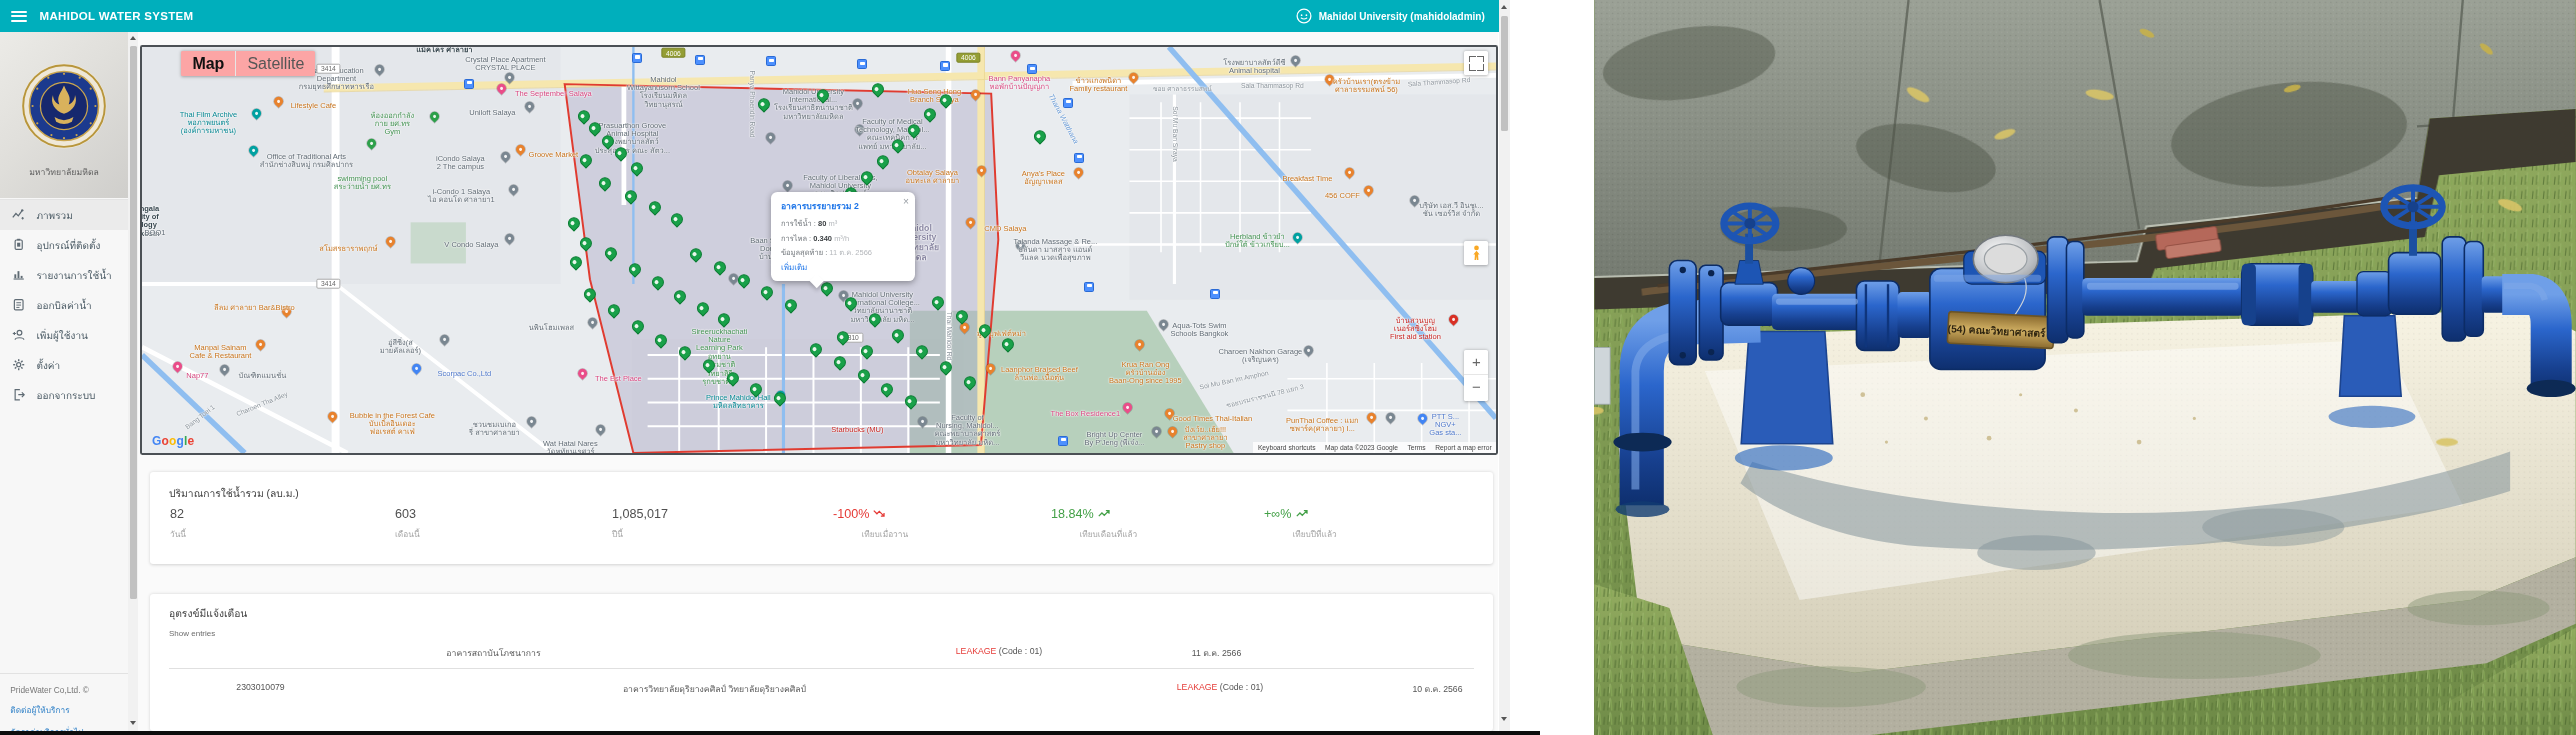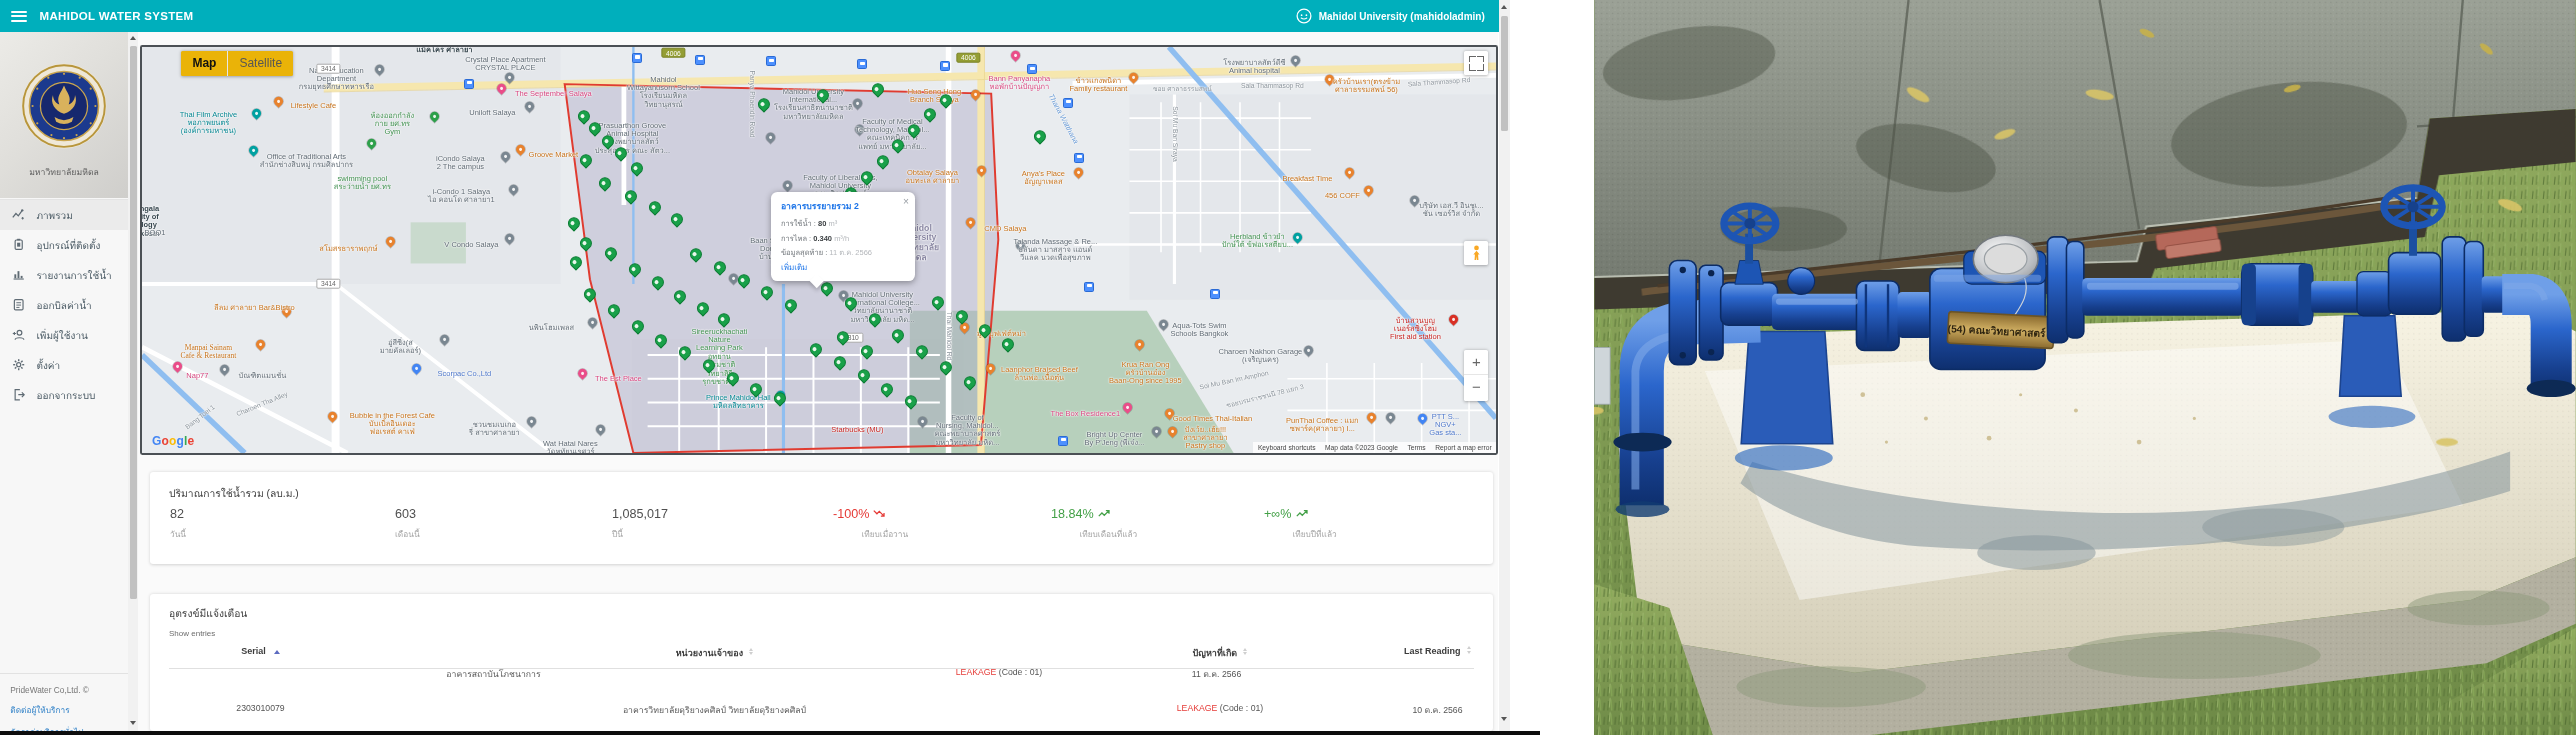--- a/index.html
+++ b/index.html
@@ -49,21 +49,21 @@
   .ppin.teal{background:#00a1a1;} .ppin.green{background:#2da04a;} .ppin.red{background:#d93025;} .ppin.blue{background:#4285f4;}
   .dpin{position:absolute;width:10.3px;height:10.3px;border-radius:50% 50% 50% 0;background:#19a149;border:1.2px solid #0b7c33;transform:rotate(-45deg);z-index:4;}
   .dpin::after{content:"";position:absolute;width:4px;height:4px;background:#eaf7ec;border-radius:50%;top:2.1px;left:2.1px;}
   .buspin{position:absolute;width:8px;height:8px;background:#4d90fe;border:0.8px solid #2a6ad4;border-radius:1.6px;z-index:2;}
   .buspin::after{content:"";position:absolute;left:1.6px;top:1.6px;width:4.7px;height:3.2px;background:#fff;border-radius:0.8px;}
   .rbadge{position:absolute;transform:translate(-50%,-50%);font-size:6.7px;padding:0.8px 3.2px;border-radius:1.6px;z-index:3;}
   .rbadge.hwy{background:#7b8ea8;color:#fff;border:0.8px solid #5d7190;background:#8aa;}
   .rbadge.hwy{background:#949e34;border-color:#7a8326;color:#fff;}
   .rbadge.rt{background:#fff;color:#666;border:0.8px solid #aaa;}
   .selpin{position:absolute;width:9.5px;height:9.5px;border-radius:50%;background:#e04438;border:2px solid #fff;box-shadow:0 0.8px 2.4px rgba(0,0,0,.4);z-index:5;}
-  #gmCtrl{position:absolute;left:39px;top:4.7px;height:25px;background:#eab308;border-radius:1.6px;box-shadow:0 0.8px 3.2px rgba(0,0,0,.3);display:flex;align-items:center;z-index:10;font-size:12px;}
+  #gmCtrl{position:absolute;left:39px;top:4.7px;height:25px;background:#fca5a5;border-radius:1.6px;box-shadow:0 0.8px 3.2px rgba(0,0,0,.3);display:flex;align-items:center;z-index:10;font-size:16px;}
   #gmCtrl .opt{padding:0 11px;line-height:25px;cursor:pointer;}
   #gmCtrl .opt.sel{font-weight:bold;color:#111;}
   #gmCtrl .opt.dim{color:#565656;border-left:0.8px solid #e6e6e6;}
   #gmFs{position:absolute;right:8px;top:4.7px;width:24px;height:24px;background:#fff;border-radius:1.6px;box-shadow:0 0.8px 3.2px rgba(0,0,0,.3);z-index:10;cursor:pointer;}
   .fsc{position:absolute;width:5.5px;height:5.5px;border:1.6px solid #666;}
   #gmPeg{position:absolute;right:8px;top:194px;width:24px;height:24px;background:#fff;border-radius:1.6px;box-shadow:0 0.8px 3.2px rgba(0,0,0,.3);z-index:10;cursor:pointer;display:flex;align-items:center;justify-content:center;}
   #gmZoom{position:absolute;right:8px;top:303px;width:24px;height:51px;background:#fff;border-radius:1.6px;box-shadow:0 0.8px 3.2px rgba(0,0,0,.3);z-index:10;color:#666;font-size:15px;text-align:center;}
   #gmZoom div{height:24.5px;line-height:24.5px;cursor:pointer;}
   #gmZoom .zi{border-bottom:0.8px solid #e6e6e6;}
   #gLogo{position:absolute;left:9.5px;bottom:4.7px;font-size:12px;font-weight:bold;letter-spacing:0.2px;z-index:10;}
@@ -502,21 +502,21 @@
         </div>
         <div class="mlabel road" style="left: 58px; top: 370px; transform: translate(-50%, -50%) rotate(-38deg);">
           <div>Bang Toei 1</div>
         </div>
         <div class="mlabel pink" style="left: 55px; top: 329px;">
           <div>Nap77</div>
         </div>
         <div class="mlabel poi" style="left: 120px; top: 329px;">
           <div>บัณฑิตแมนชั่น</div>
         </div>
-        <div class="mlabel food" style="left: 66px; top: 305px; font-family: Liberation Serif, serif;">
+        <div class="mlabel food" style="left: 78px; top: 305px;">
           <div>Manpai Sainam</div>
           <div>Cafe &amp; Restaurant</div>
         </div>
         <div class="mlabel food" style="left: 112px; top: 261px;">
           <div>ลีลม ศาลายา Bar&amp;Bistro</div>
         </div>
         <div class="mlabel poi" style="left: 258px; top: 300px; text-align: center;">
           <div>อู่สีซิ่ง(ส</div>
           <div>มายคัลเลอร์)</div>
         </div>
@@ -571,21 +571,21 @@
         </div>
         <div class="mlabel food" style="left: 1200px; top: 149px;">
           <div>456 COFF</div>
         </div>
         <div class="mlabel poi" style="left: 1309px; top: 163px;">
           <div>บริษัท เอส.วี อินชูเ...</div>
           <div>ชั่น เซอร์วิส จำกัด</div>
         </div>
         <div class="mlabel green" style="left: 1115px; top: 194px;">
           <div>Herbland ข้าวยำ</div>
-          <div>ปักษ์ใต้ ข้ฟอเรสตียบ...</div>
+          <div>ปักษ์ใต้ ข้าวเกรียบ...</div>
         </div>
         <div class="mlabel water" style="left: 921px; top: 72px; transform: translate(-50%, -50%) rotate(62deg);">
           <div>Thana Watthana</div>
         </div>
         <div class="mlabel road" style="left: 807px; top: 289px; transform: translate(-50%, -50%) rotate(90deg);">
           <div>Thai Mahidol Rd</div>
         </div>
         <div class="mlabel road" style="left: 610px; top: 57px; transform: translate(-50%, -50%) rotate(90deg);">
           <div>Panya Phaendin Road</div>
         </div>
@@ -809,26 +809,20 @@
           <div class="sl">เทียบปีที่แล้ว</div>
         </div>
       </div>
   </div>
 
   <div id="alertCard">
     <div id="alertTitle">อุตรงข์มีแจ้งเตือน</div>
     <div id="showEntries">Show entries</div>
     <div id="atable">
         <div class="trow">
-          <div class="th c1"><span>Serial</span><span class="sortasc"></span></div>
-          <div class="th c2"><span>หน่วยงานเจ้าของ</span><span class="sorts"><i class="u"></i><i class="d"></i></span></div>
-          <div class="th c3"><span>ปัญหาที่เกิด</span><span class="sorts"><i class="u"></i><i class="d"></i></span></div>
-          <div class="th c4"><span>Last Reading</span><span class="sorts"><i class="u"></i><i class="d"></i></span></div>
-        </div>
-        <div class="trow">
           <div class="td c2">อาคารสถาบันโภชนาการ</div>
           <div class="td c3"><span class="leak">LEAKAGE</span> (Code : 01)</div>
           <div class="td c4">11 ต.ค. 2566</div>
         </div>
         <div class="trow">
           <div class="td c1">2303010079</div>
           <div class="td c2">อาคารวิทยาลัยดุริยางคศิลป์ วิทยาลัยดุริยางคศิลป์</div>
           <div class="td c3"><span class="leak">LEAKAGE</span> (Code : 01)</div>
           <div class="td c4">10 ต.ค. 2566</div>
         </div>

